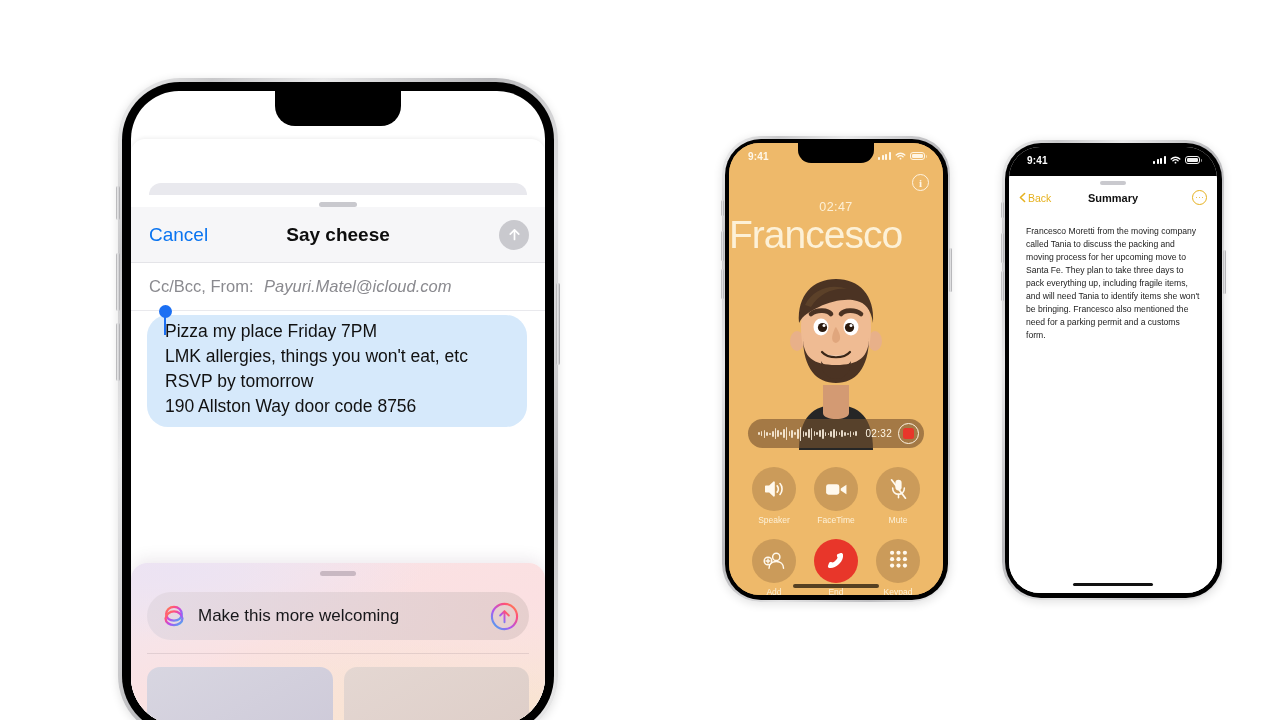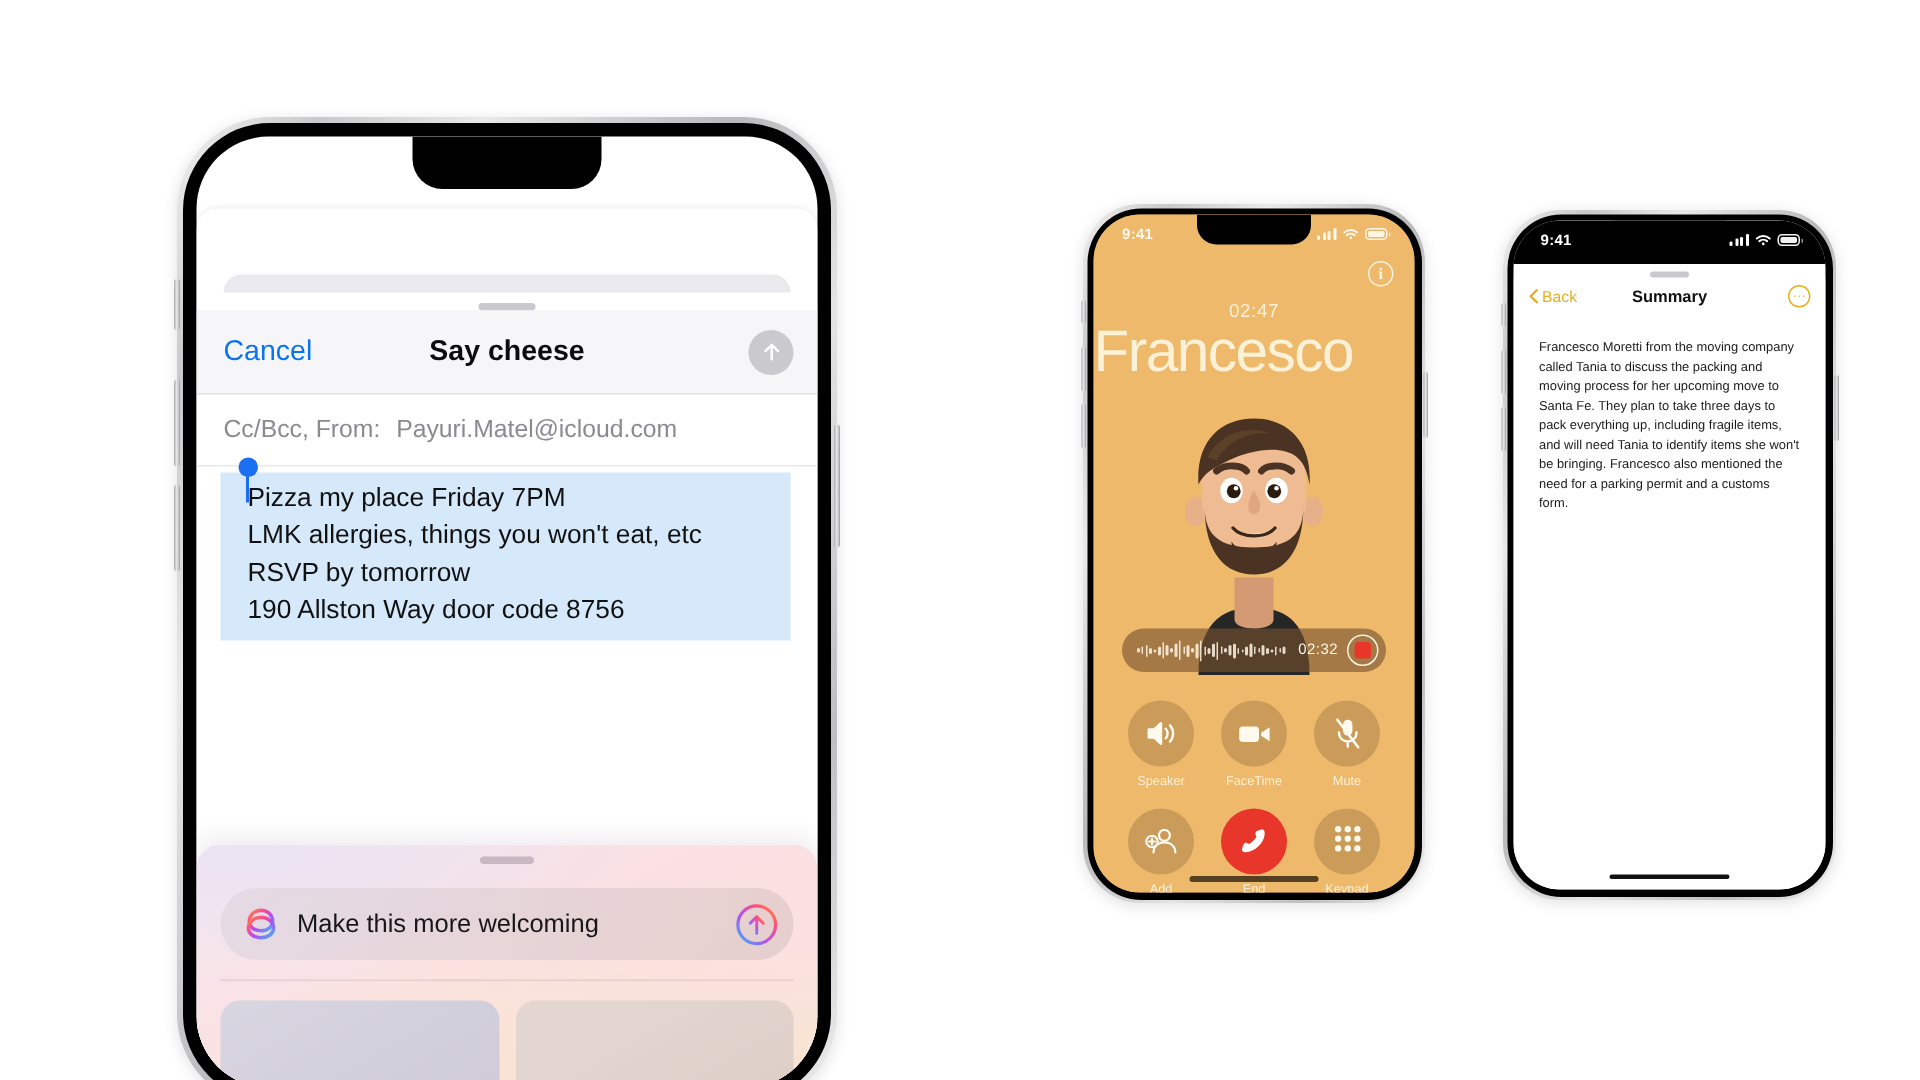--- a/index.html
+++ b/index.html
@@ -93,20 +93,21 @@
   .send-btn svg { width: 17px; height: 17px; }
   .mail-row { padding: 14px 18px; border-bottom: 1px solid #e9e9ed; font-size: 16.5px; color:#8a8a8f; }
   .mail-row b { color:#111; font-weight: bold; }
   .mail-row .to-label { color:#8a8a8f; }
   .mail-body {
     position: relative; padding: 4px 18px 0 18px;
   }
   .sel-block {
     background: #d6e9fb; padding: 4px 18px 8px 0; position: relative;
     margin-left: -2px;
+    border-radius: 21px;
   }
   .sel-handle { position:absolute; left: 12px; top: -10px; width: 13px; height: 13px; border-radius: 50%; background:#1b6ff3; }
   .sel-caret { position:absolute; left: 17px; top: -2px; width: 2px; height: 22px; background:#1b6ff3; }
   .body-line { font-size: 17.5px; color:#111; line-height: 25px; padding-left: 18px; white-space: nowrap; }
 
   
   .wt-sheet {
     position: absolute; left: 0; right: 0; bottom: 0; top: 368px;
     border-radius: 16px 16px 0 0;
     background:
@@ -266,21 +267,21 @@
             <span class="send-btn">
               <svg viewBox="0 0 24 24" fill="none" stroke="#fff" stroke-width="2.4" stroke-linecap="round" stroke-linejoin="round">
                 <path d="M12 19V6"></path>
                   <path d="M6 11.5 12 5.5 18 11.5"></path>
               </svg>
             </span>
           </div>
 
           <div class="mail-row">
             <span class="to-label">Cc/Bcc, From:</span>
-            <span style="margin-left:6px;">Payuri.Matel@icloud.com</span>
+            <span style="margin-left:6px;font-style:italic;">Payuri.Matel@icloud.com</span>
           </div>
 
           <div class="mail-body">
             <div class="sel-block">
               <span class="sel-handle"></span>
               <span class="sel-caret"></span>
               <div class="body-line">Pizza my place Friday 7PM</div>
               <div class="body-line">LMK allergies, things you won't eat, etc</div>
               <div class="body-line">RSVP by tomorrow</div>
               <div class="body-line">190 Allston Way door code 8756</div>

